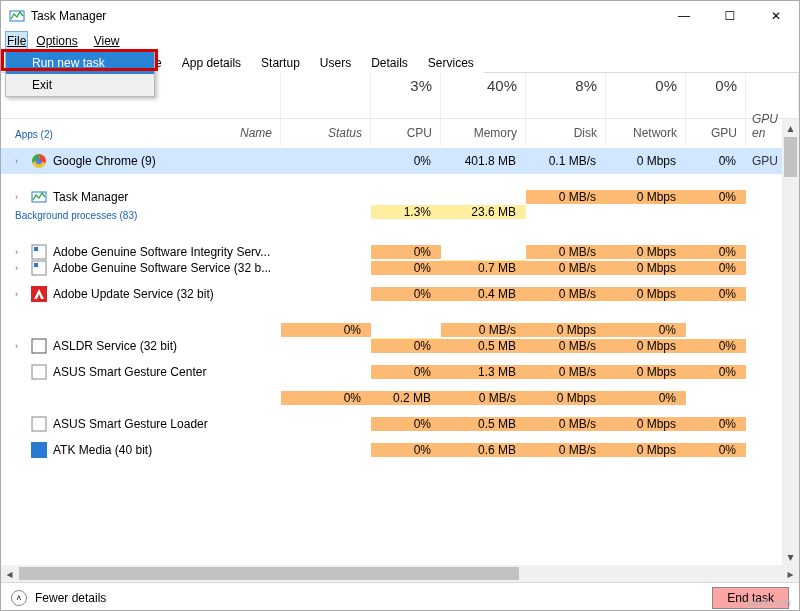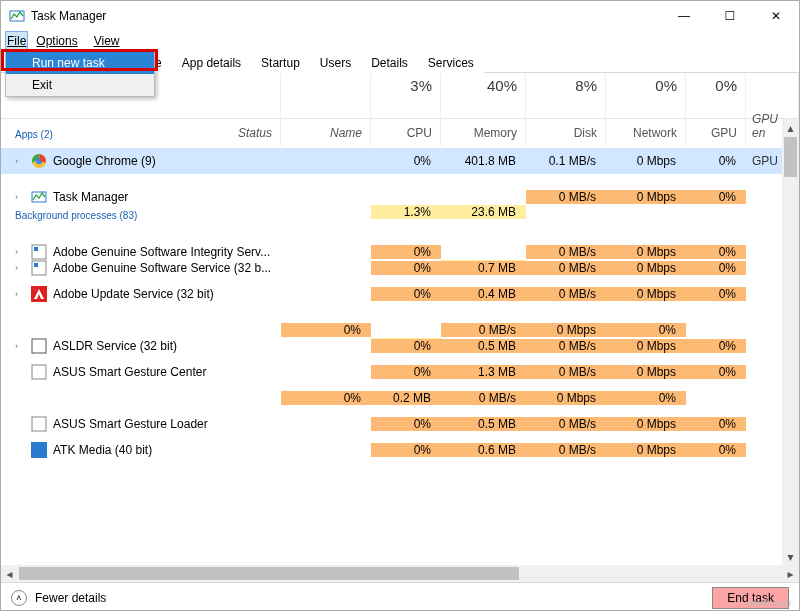--- a/index.html
+++ b/index.html
@@ -253,26 +253,26 @@
 </div>
 
 <div class="file-dropdown">
   <div class="dd-item highlight">Run new task</div>
   <div class="dd-item">Exit</div>
 </div>
 <div class="file-dropdown-frame"></div>
 
 <div class="headers">
   <div>
-      <span class="lbl-left">Status</span>
-    </div>
-  <div>
     <span class="sort-caret"></span>
     <span class="lbl-left">Name</span>
   </div>
+  <div>
+      <span class="lbl-left">Status</span>
+    </div>
   <div>
       <span class="pct">3%</span>
       <span class="lbl">CPU</span>
     </div>
   <div>
       <span class="pct">40%</span>
       <span class="lbl">Memory</span>
     </div>
   <div>
       <span class="pct">8%</span>

